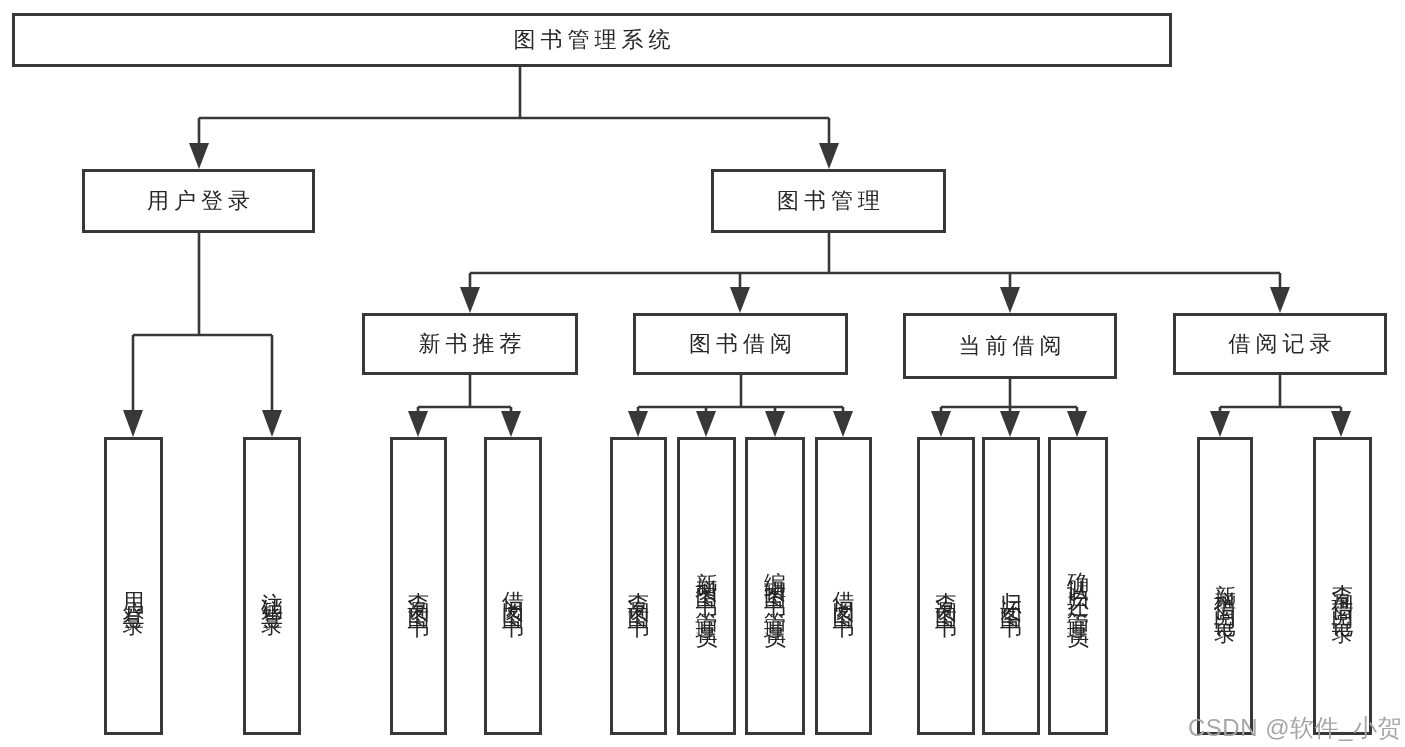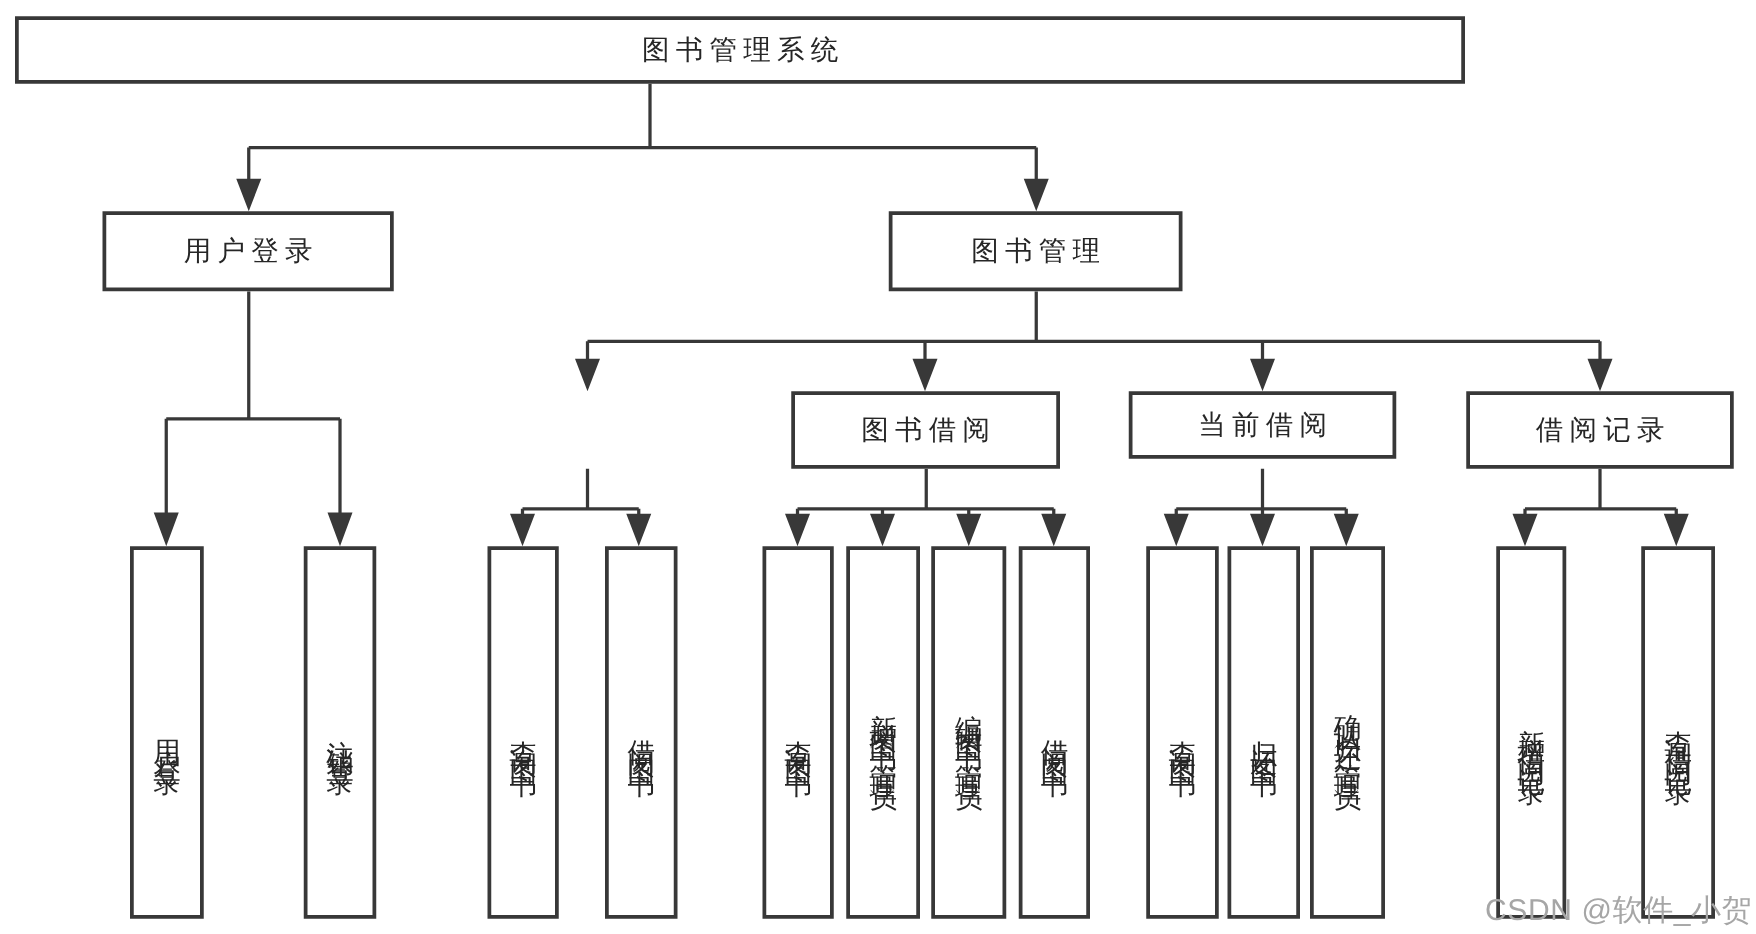--- a/index.html
+++ b/index.html
@@ -87,24 +87,27 @@
     <span class="lbl">图书管理系统</span>
   </div>
 
   <div class="node" style="left:82px;top:169px;width:233px;height:64px;">
     <span class="lbl">用户登录</span>
   </div>
   <div class="node" style="left:711px;top:169px;width:235px;height:64px;justify-content:center;">
     <span class="lbl">图书管理</span>
   </div>
 
+  <div class="node" style="left:362px;top:313px;width:216px;height:62px;">
+    <span class="lbl">新书推荐</span>
+  </div>
   <div class="node" style="left:633px;top:313px;width:215px;height:62px;">
     <span class="lbl">图书借阅</span>
   </div>
-  <div class="node" style="left:903px;top:313px;width:214px;height:54px;">
+  <div class="node" style="left:903px;top:313px;width:214px;height:66px;">
     <span class="lbl">当前借阅</span>
   </div>
   <div class="node" style="left:1173px;top:313px;width:214px;height:62px;">
     <span class="lbl">借阅记录</span>
   </div>
 
   <div class="node leaf" style="left:104px;top:437px;width:59px;height:298px;">
     <span class="lbl">用户登录</span>
   </div>
   <div class="node leaf" style="left:243px;top:437px;width:58px;height:298px;">

